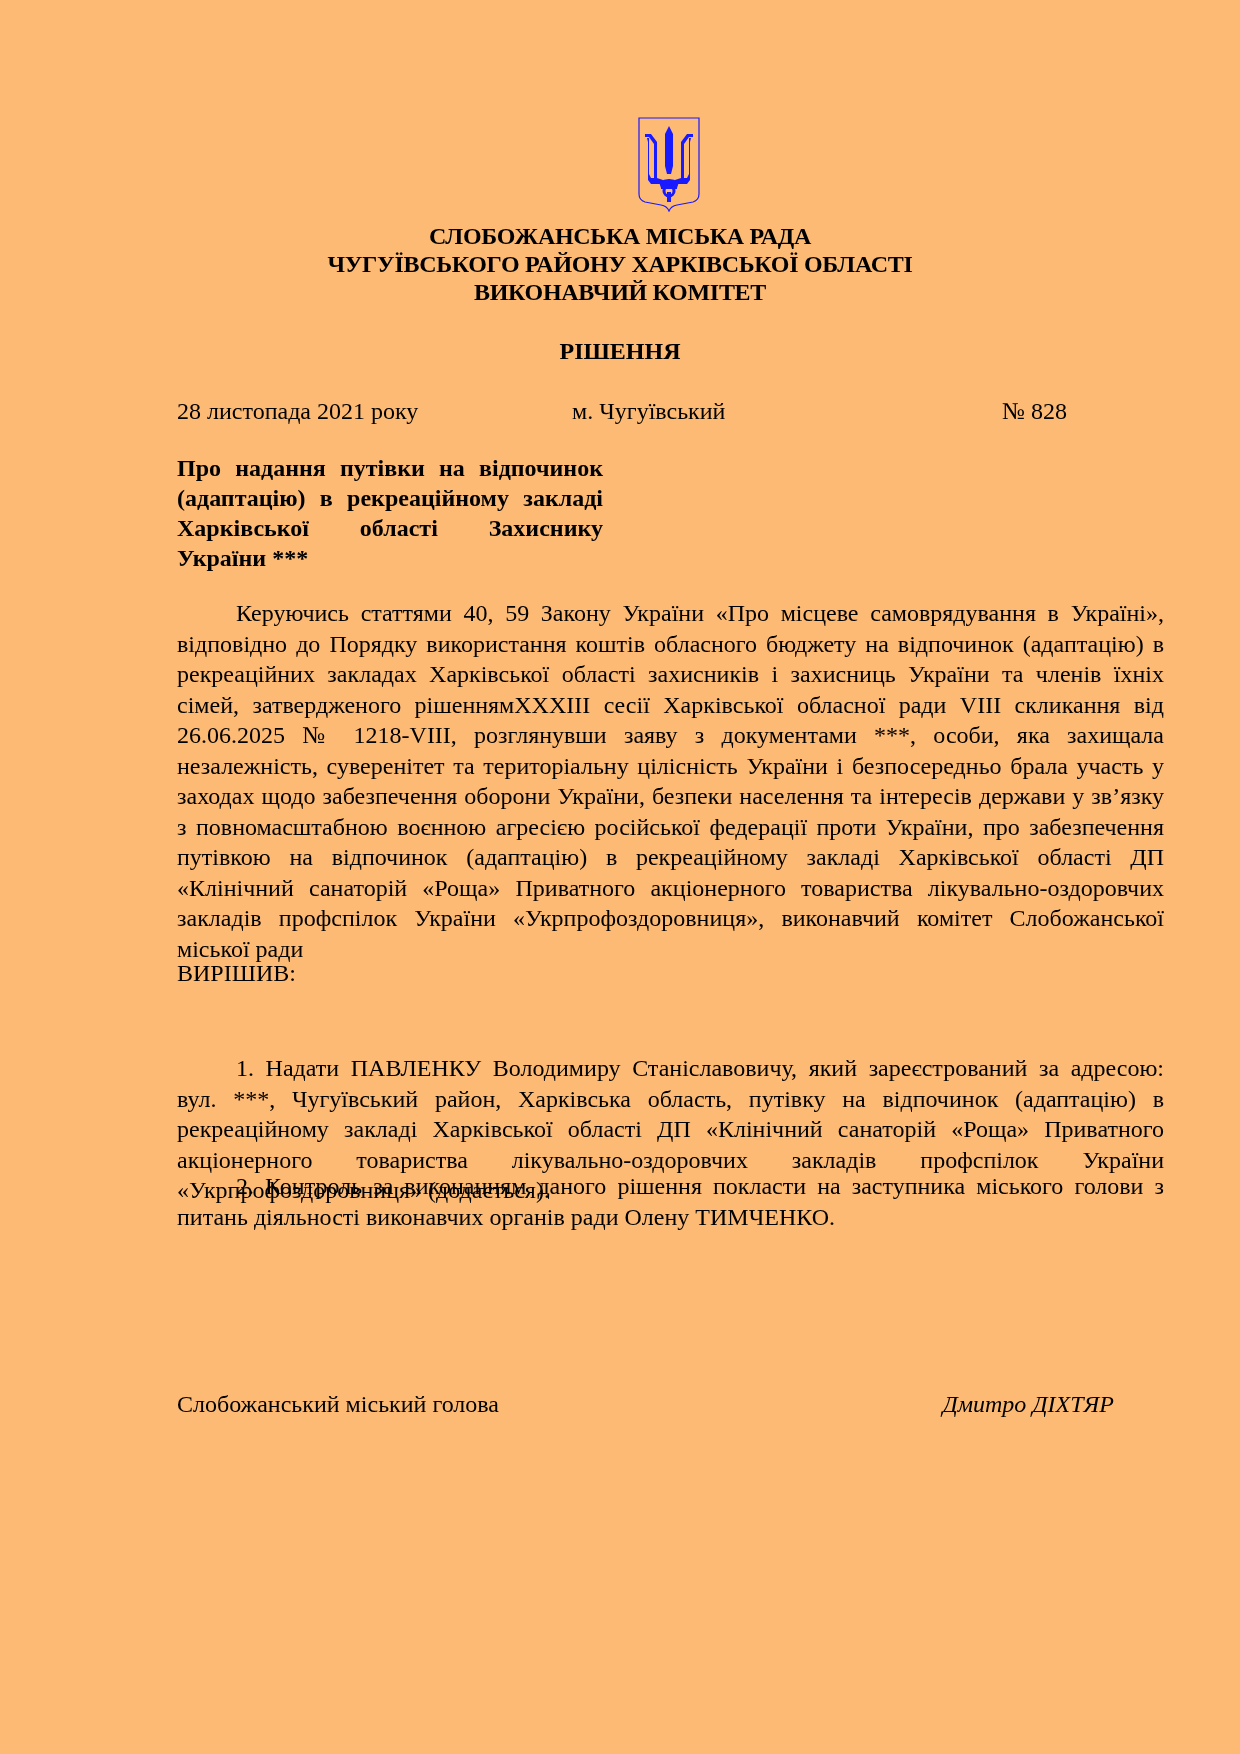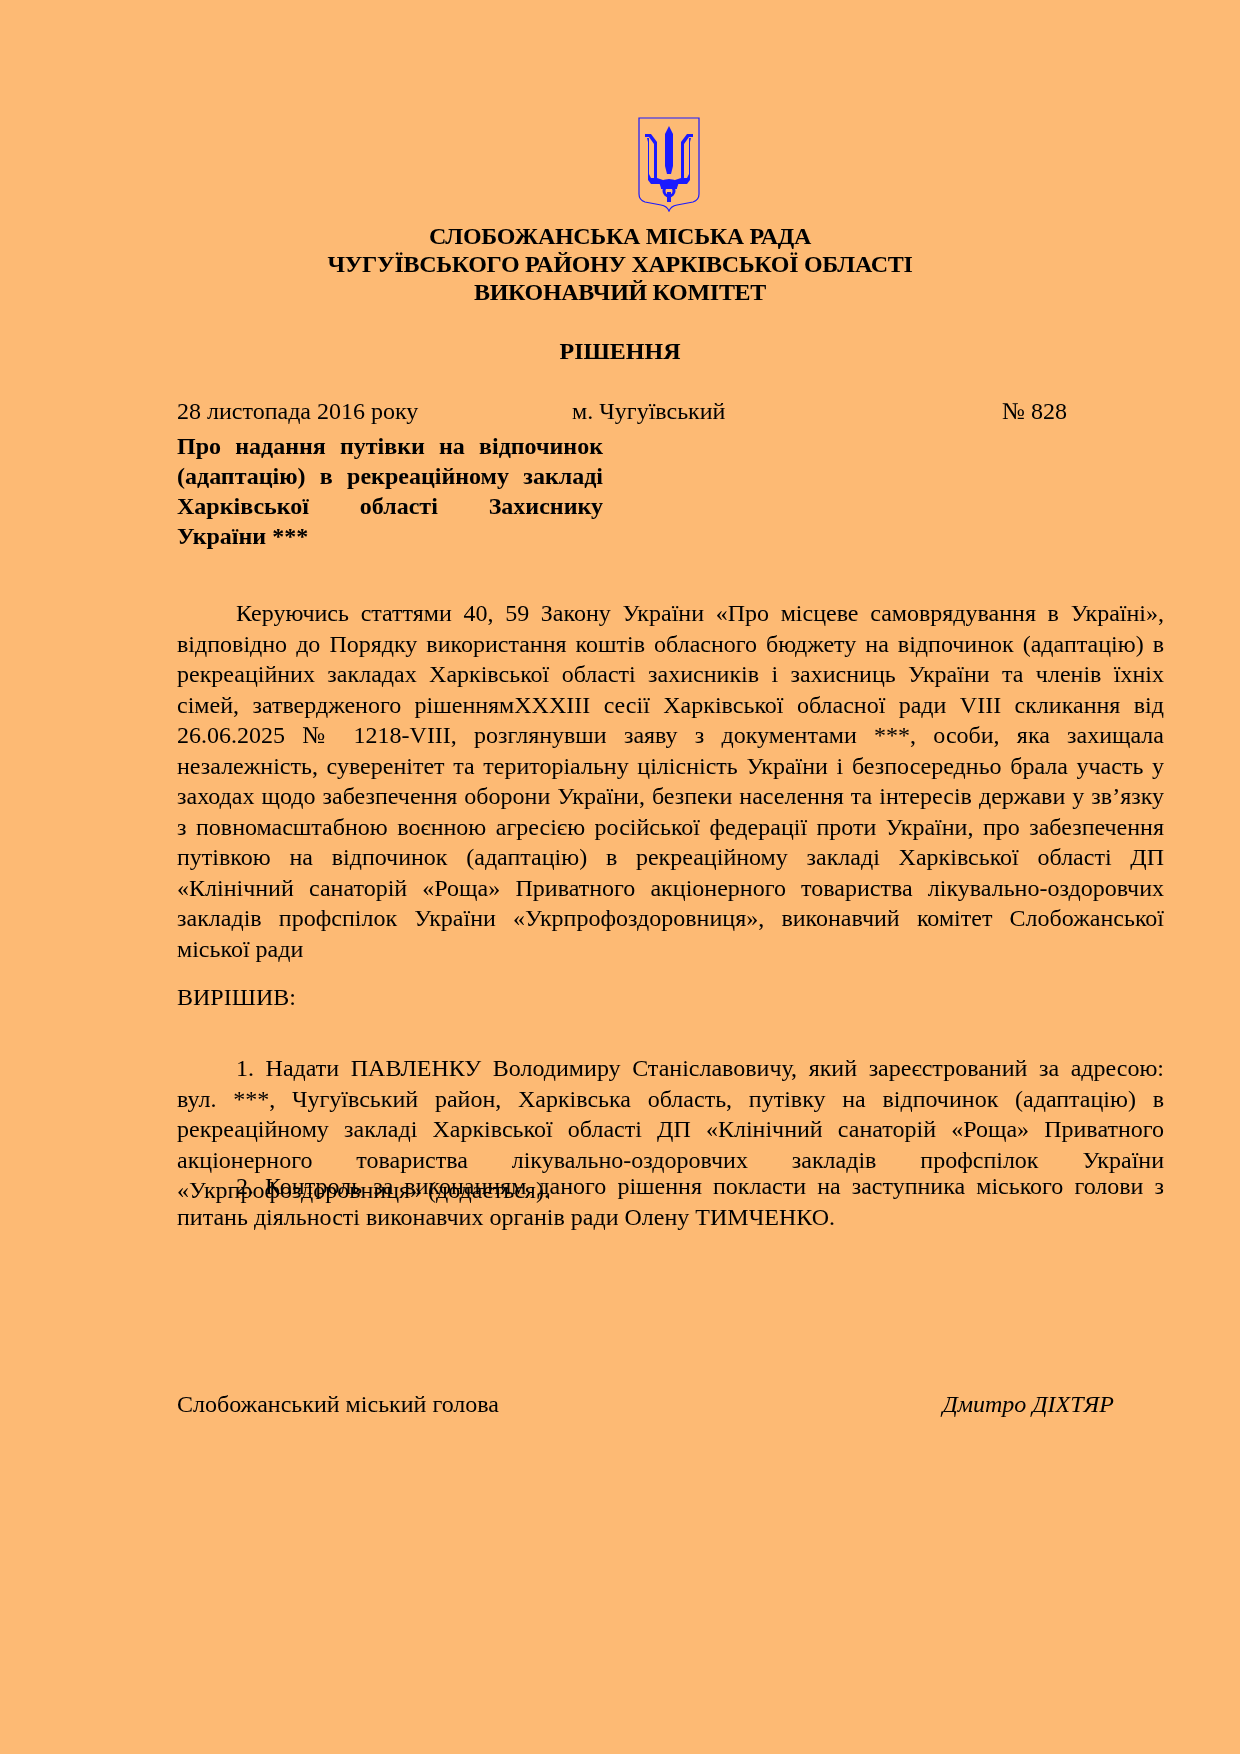--- a/index.html
+++ b/index.html
@@ -56,40 +56,40 @@
       font-size: 24px;
       line-height: 28px;
       height: 28px;
     }
     .meta-row .date { position: absolute; left: 0; top: 0; white-space: nowrap; }
     .meta-row .place { position: absolute; left: 395px; top: 0; white-space: nowrap; }
     .meta-row .number { position: absolute; left: 825px; top: 0; white-space: nowrap; }
 
     .subject {
       position: absolute;
-      top: 431px;
+      top: 453px;
       left: 177px;
       width: 426px;
       font-weight: bold;
       font-size: 24px;
       line-height: 30px;
       text-align: justify;
       text-align-last: left;
     }
 
     .body-text {
       position: absolute;
       left: 177px;
       width: 987px;
       font-size: 24px;
       line-height: 30.5px;
       text-align: justify;
     }
     .preamble { top: 598px; text-indent: 59px; }
-    .resolved { top: 958px; text-align: left; margin-top: 24px; }
+    .resolved { top: 958px; text-align: left; }
     .point1 { top: 1018px; text-indent: 59px; margin-top: 35px; }
     .point2 { top: 1171px; text-indent: 59px; }
 
     .signature {
       position: absolute;
       top: 1370px;
       left: 177px;
       width: 987px;
       font-size: 24px;
       line-height: 28px;
@@ -127,21 +127,21 @@
 
   <div class="header">
     <div>СЛОБОЖАНСЬКА МІСЬКА РАДА</div>
     <div>ЧУГУЇВСЬКОГО РАЙОНУ ХАРКІВСЬКОЇ ОБЛАСТІ</div>
     <div>ВИКОНАВЧИЙ КОМІТЕТ</div>
   </div>
 
   <div class="doc-type">РІШЕННЯ</div>
 
   <div class="meta-row">
-    <span class="date">28 листопада 2016 року</span>
+    <span class="date">28 листопада 2021 року</span>
     <span class="place">м. Чугуївський</span>
     <span class="number">№ 828</span>
   </div>
 
   <div class="subject">Про надання путівки на відпочинок (адаптацію) в рекреаційному закладі Харківської області Захиснику України ***</div>
 
   <div class="body-text preamble">Керуючись статтями 40, 59 Закону України «Про місцеве самоврядування в Україні», відповідно до Порядку використання коштів обласного бюджету на відпочинок (адаптацію) в рекреаційних закладах Харківської області захисників і захисниць України та членів їхніх сімей, затвердженого рішеннямXXXIII сесії Харківської обласної ради VIII скликання від 26.06.2025 № 1218-VIII, розглянувши заяву з документами ***, особи, яка захищала незалежність, суверенітет та територіальну цілісність України і безпосередньо брала участь у заходах щодо забезпечення оборони України, безпеки населення та інтересів держави у зв’язку з повномасштабною воєнною агресією російської федерації проти України, про забезпечення путівкою на відпочинок (адаптацію) в рекреаційному закладі Харківської області ДП «Клінічний санаторій «Роща» Приватного акціонерного товариства лікувально-оздоровчих закладів профспілок України «Укрпрофоздоровниця», виконавчий комітет Слобожанської міської ради</div>
 
   <div class="body-text resolved">ВИРІШИВ:</div>
 

